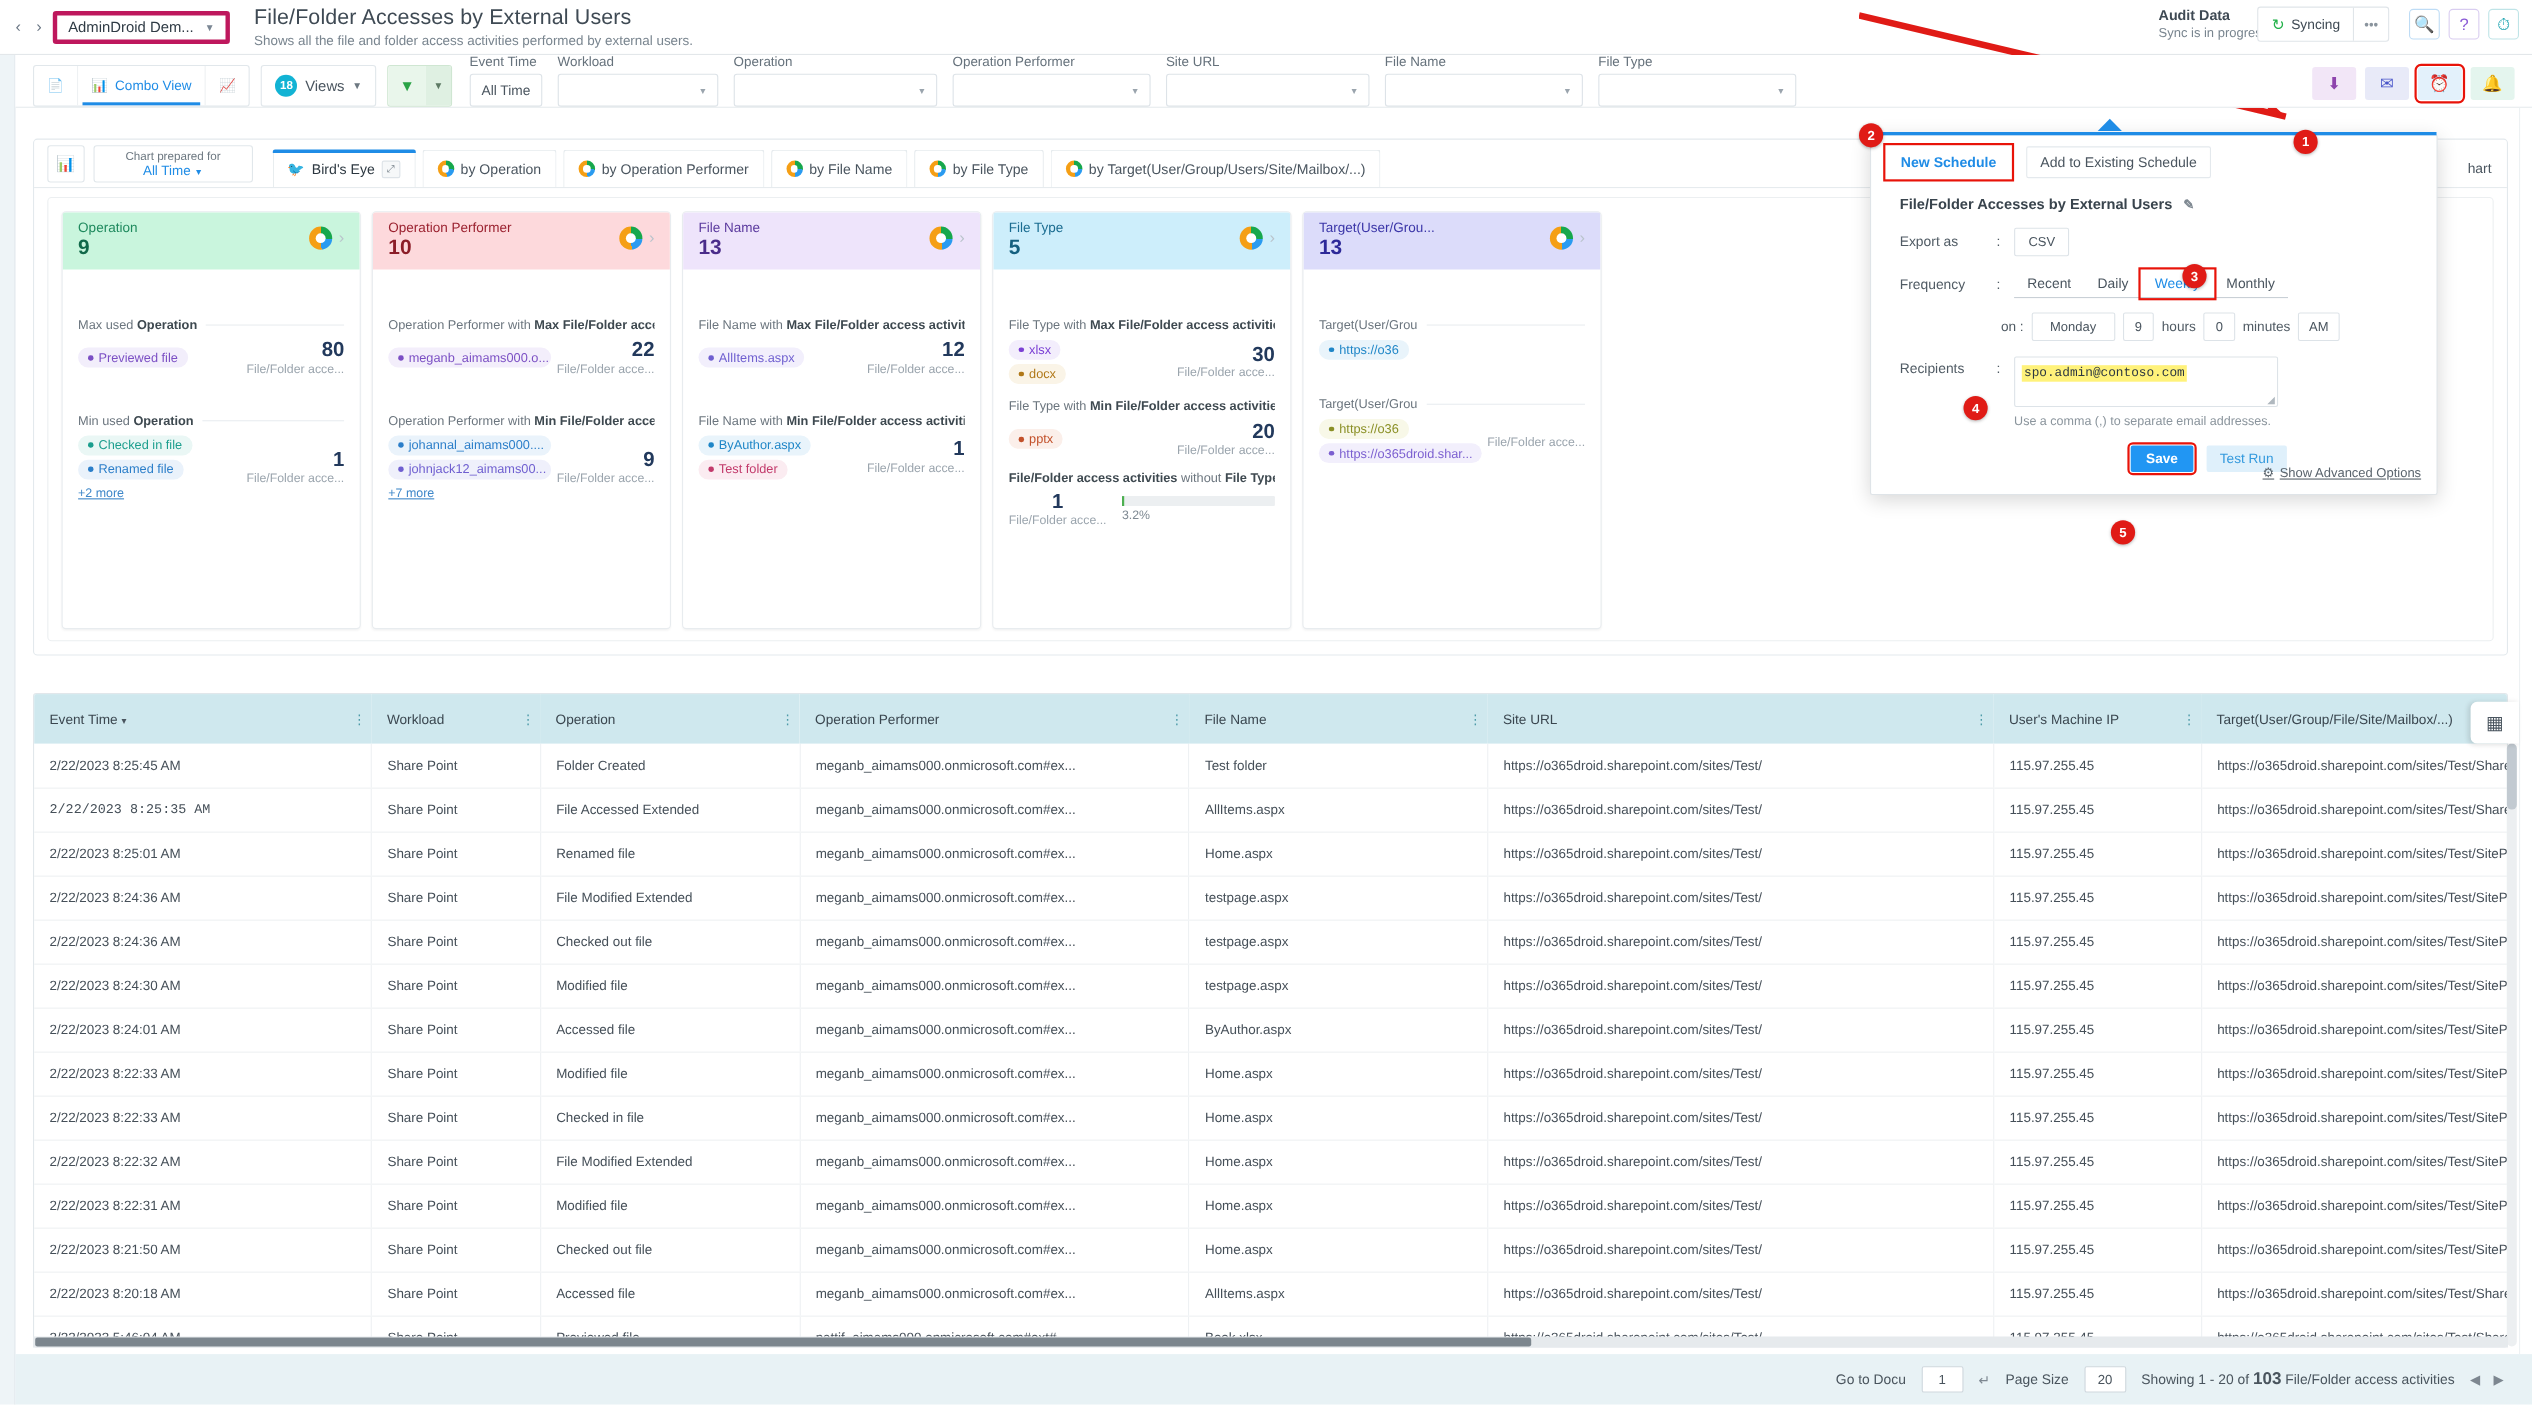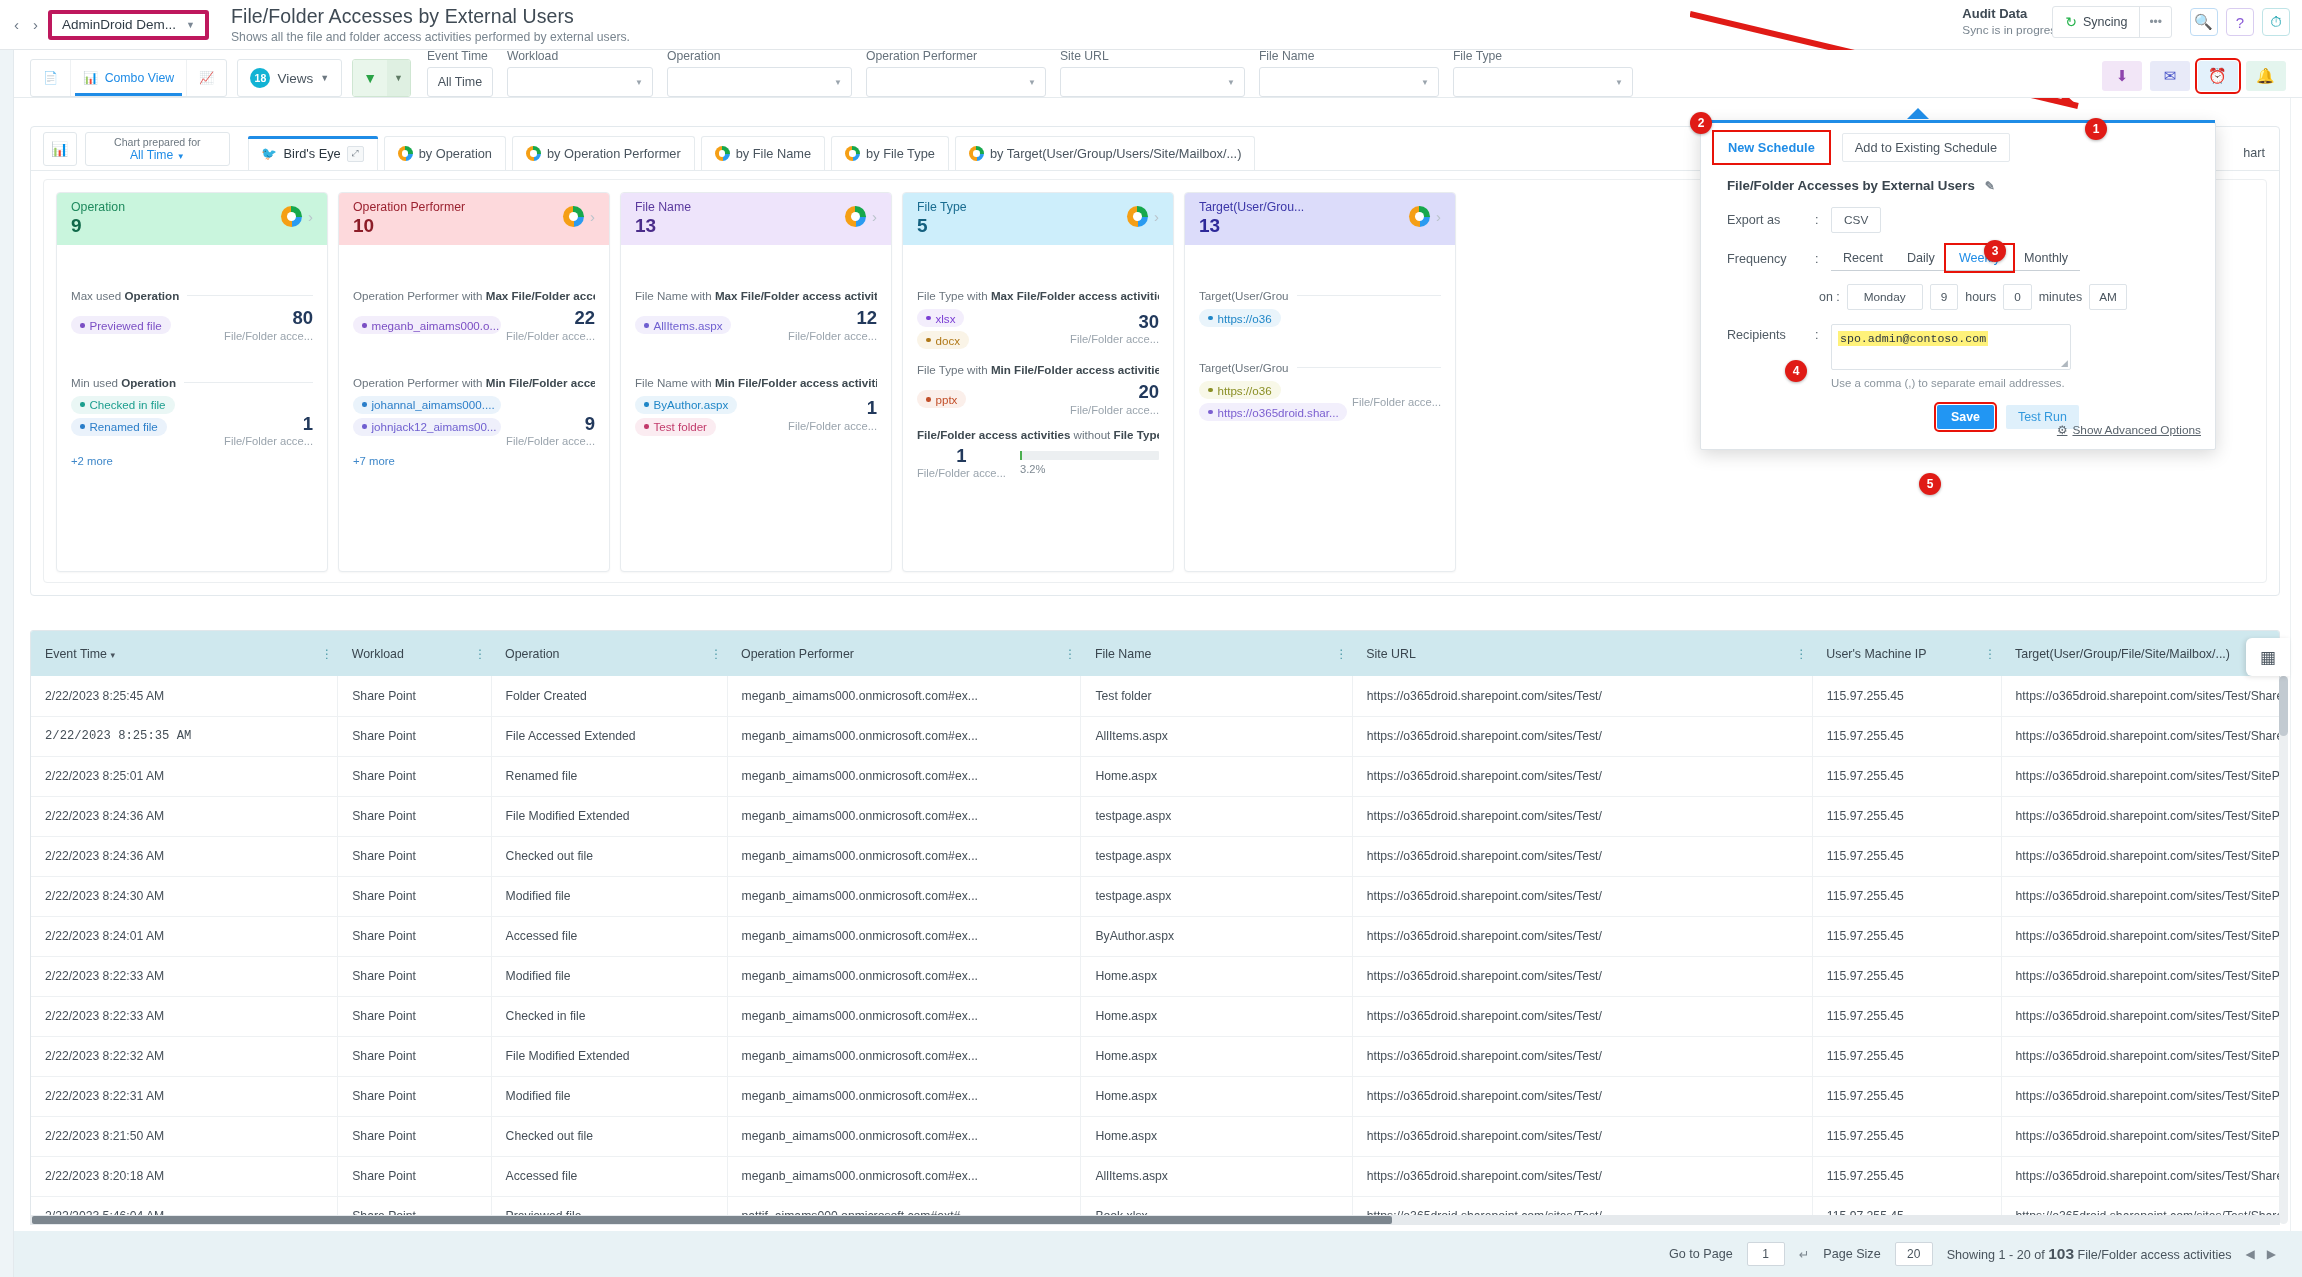--- a/index.html
+++ b/index.html
@@ -131,21 +131,21 @@
   .sec-title b { font-weight:700; color:#3e4950; }
   .sec-title .rule { flex:1; border-top:1px solid #e9edf0; height:1px; min-width:6px;}
   .sec-row { display:flex; align-items:center; justify-content:space-between; margin-top:7px; }
   .chips { display:flex; flex-direction:column; gap:4px; align-items:flex-start; }
   .chip { font-size:11.6px; border-radius:10px; padding:2.5px 9px; display:inline-flex; align-items:center; gap:5px;
           max-width: 148px; overflow:hidden; text-overflow:ellipsis; white-space:nowrap; }
   .chip .dot { width:4.5px;height:4.5px;border-radius:50%; flex:none; }
   .metric { text-align:right; }
   .metric .mv { font-size:18.5px; font-weight:700; color:#22395c; line-height:1; }
   .metric .ml { font-size:11.2px; color:#9aa4ad; margin-top:2px; }
-  .more { font-size:11.3px; color:#3e87c9; margin-top:15px; display:inline-block;}
+  .more { font-size:11.3px; color:#3e87c9; text-decoration:underline; margin-top:3px; display:inline-block;}
   .nofiletype { margin-top:12px; }
   .nf-row { display:flex; align-items:center; gap:14px; margin-top:6px; }
   .nf-bar { flex:1; }
   .nf-bar .bar { height:9px; background:#eceff1; border-radius:1px; position:relative; }
   .nf-bar .bar i { position:absolute; left:0; top:0; bottom:0; width:2px; background:#4caf50;}
   .nf-bar .pct { font-size:11.2px; color:#7f8a93; margin-top:3px;}
 
   
   .sched {
     position:absolute; left:1700px; top:122px; width: 516px; background:#fff;
@@ -858,21 +858,21 @@
 </div>
 <div class="gear-col">▦</div>
 <div class="vscroll">
     <i></i>
   </div>
 <div class="hscroll">
     <i></i>
   </div>
 
 <div class="footer">
-  <span>Go to Page</span>
+  <span>Go to Docu</span>
   <span class="mini-input">1</span>
   <span style="color:#7d8790">↵</span>
   <span>Page Size</span>
   <span class="mini-input">20</span>
   <span class="showing">
     <span>Showing 1 - 20 of </span><b>103</b><span> File/Folder access activities</span>
   </span>
   <span class="pg-arrows">
     <span>◀</span>
     <span>▶</span>

